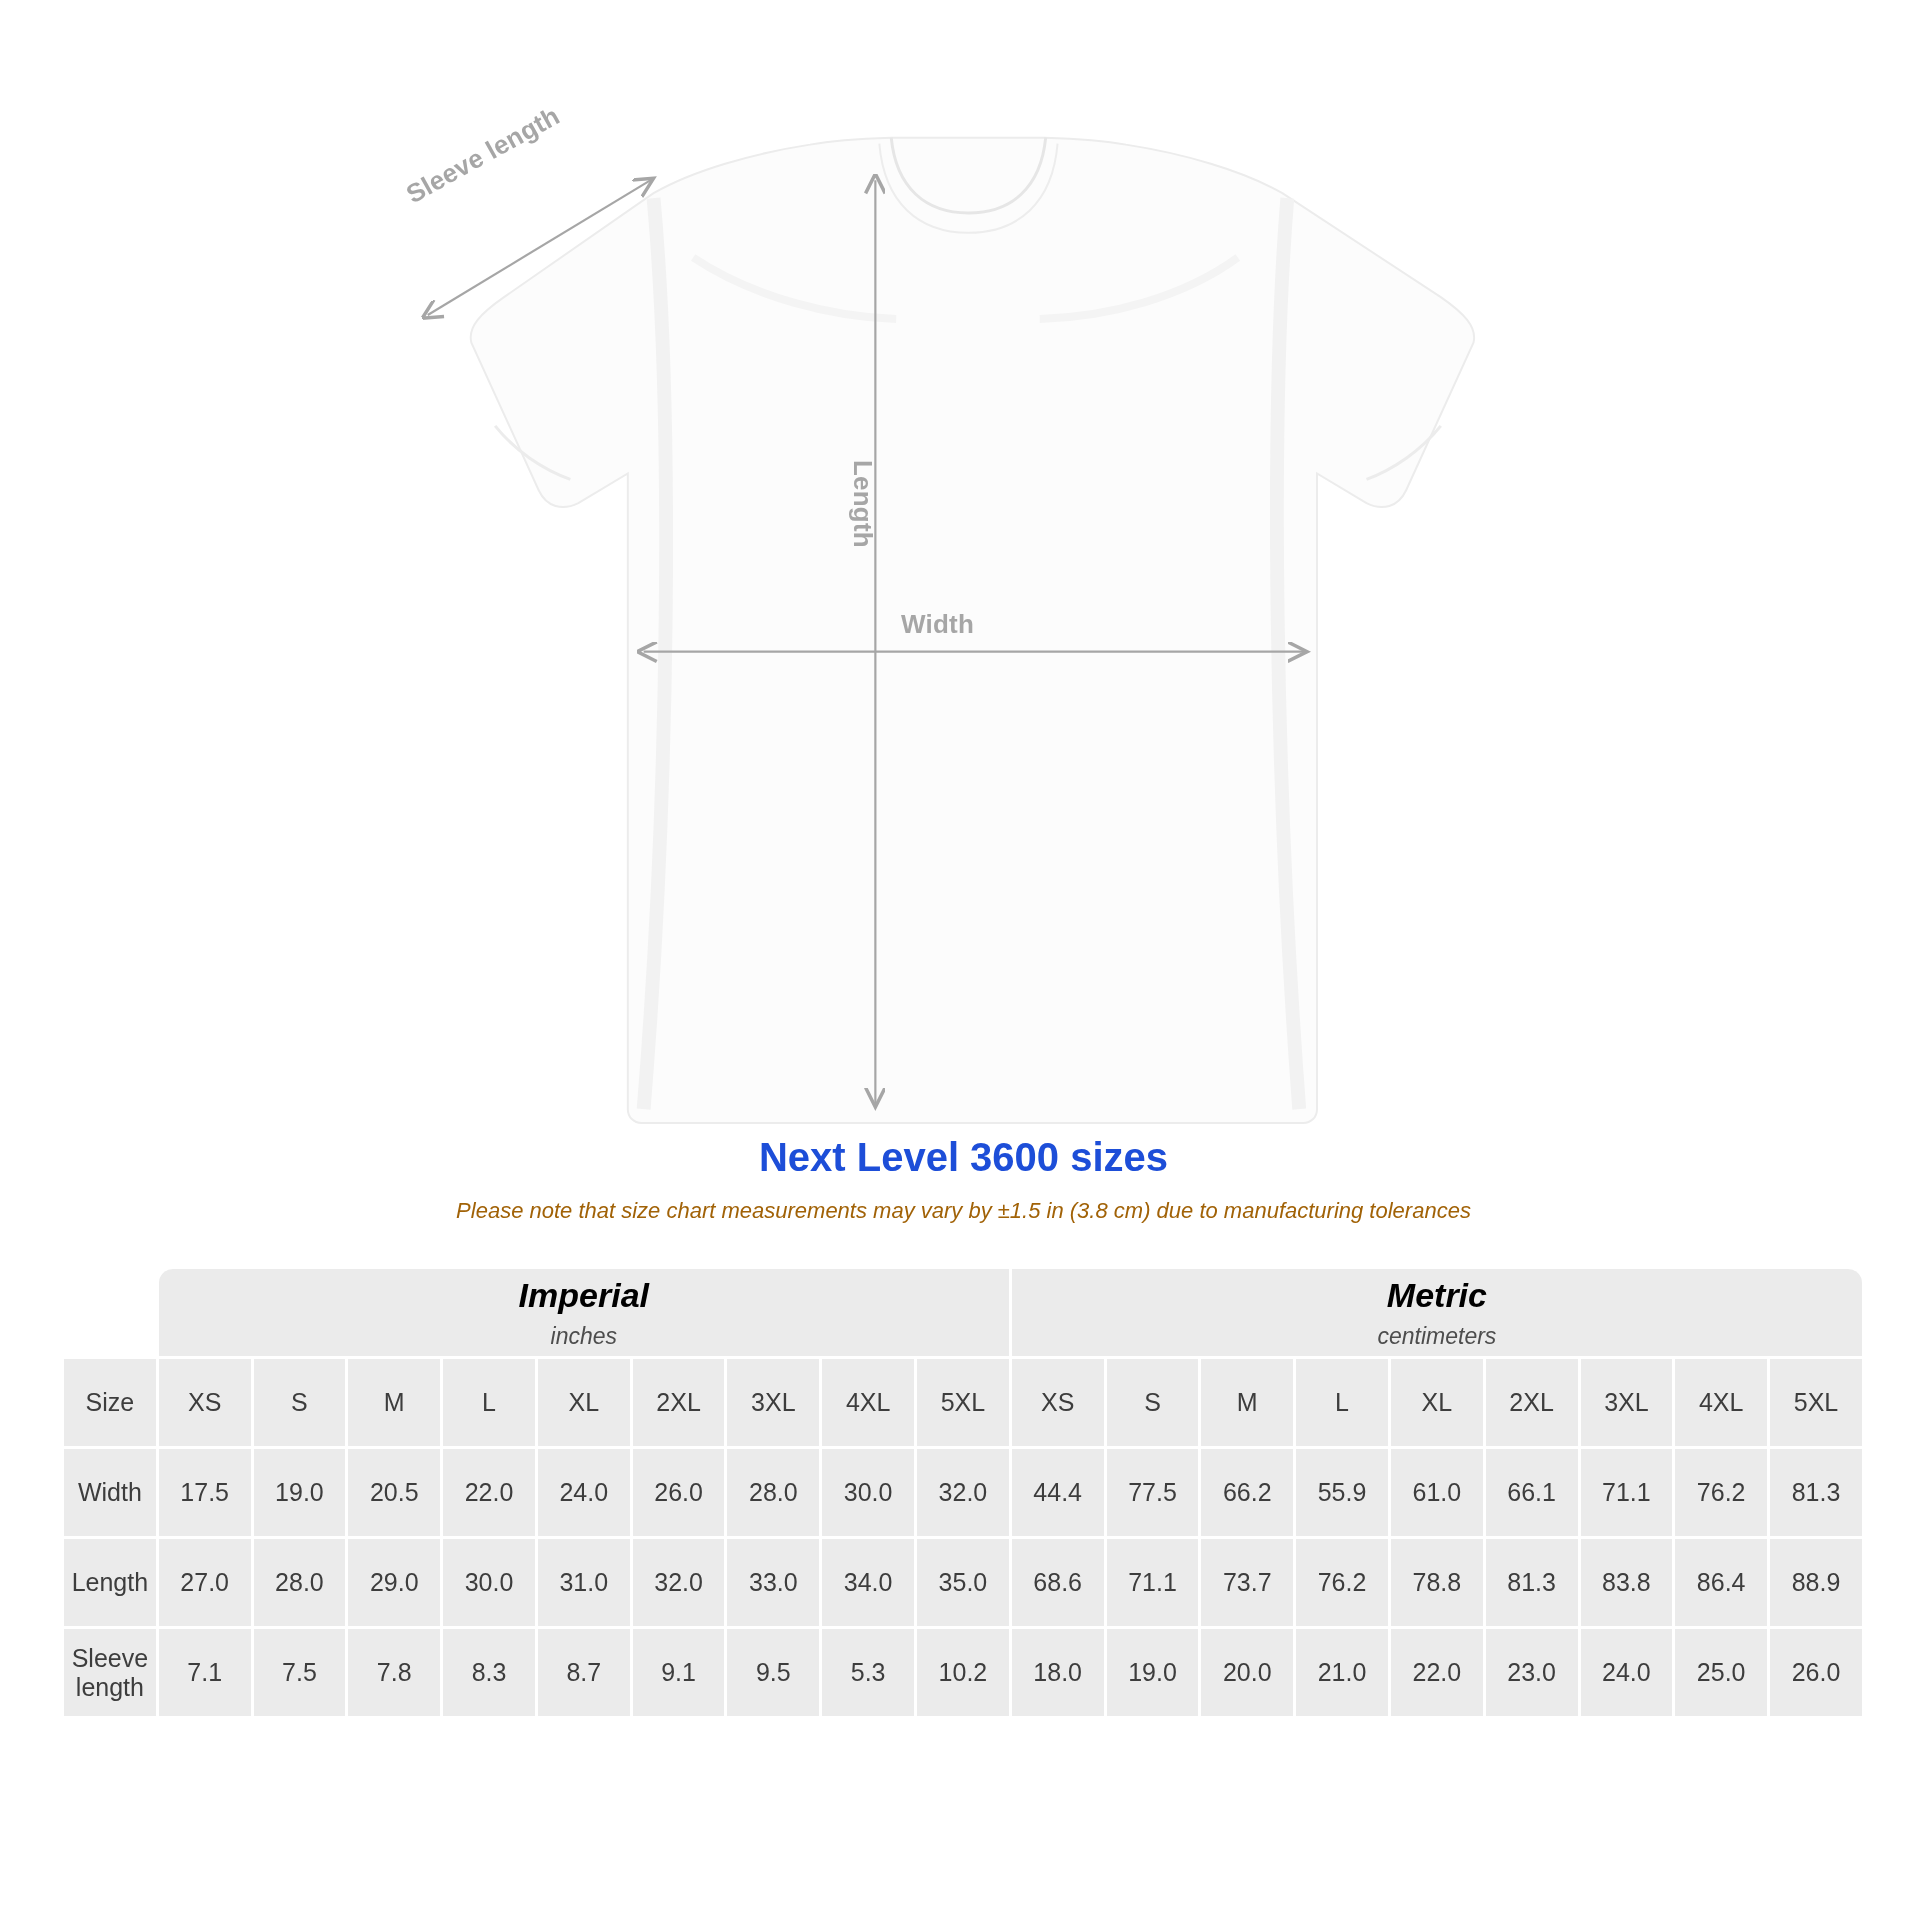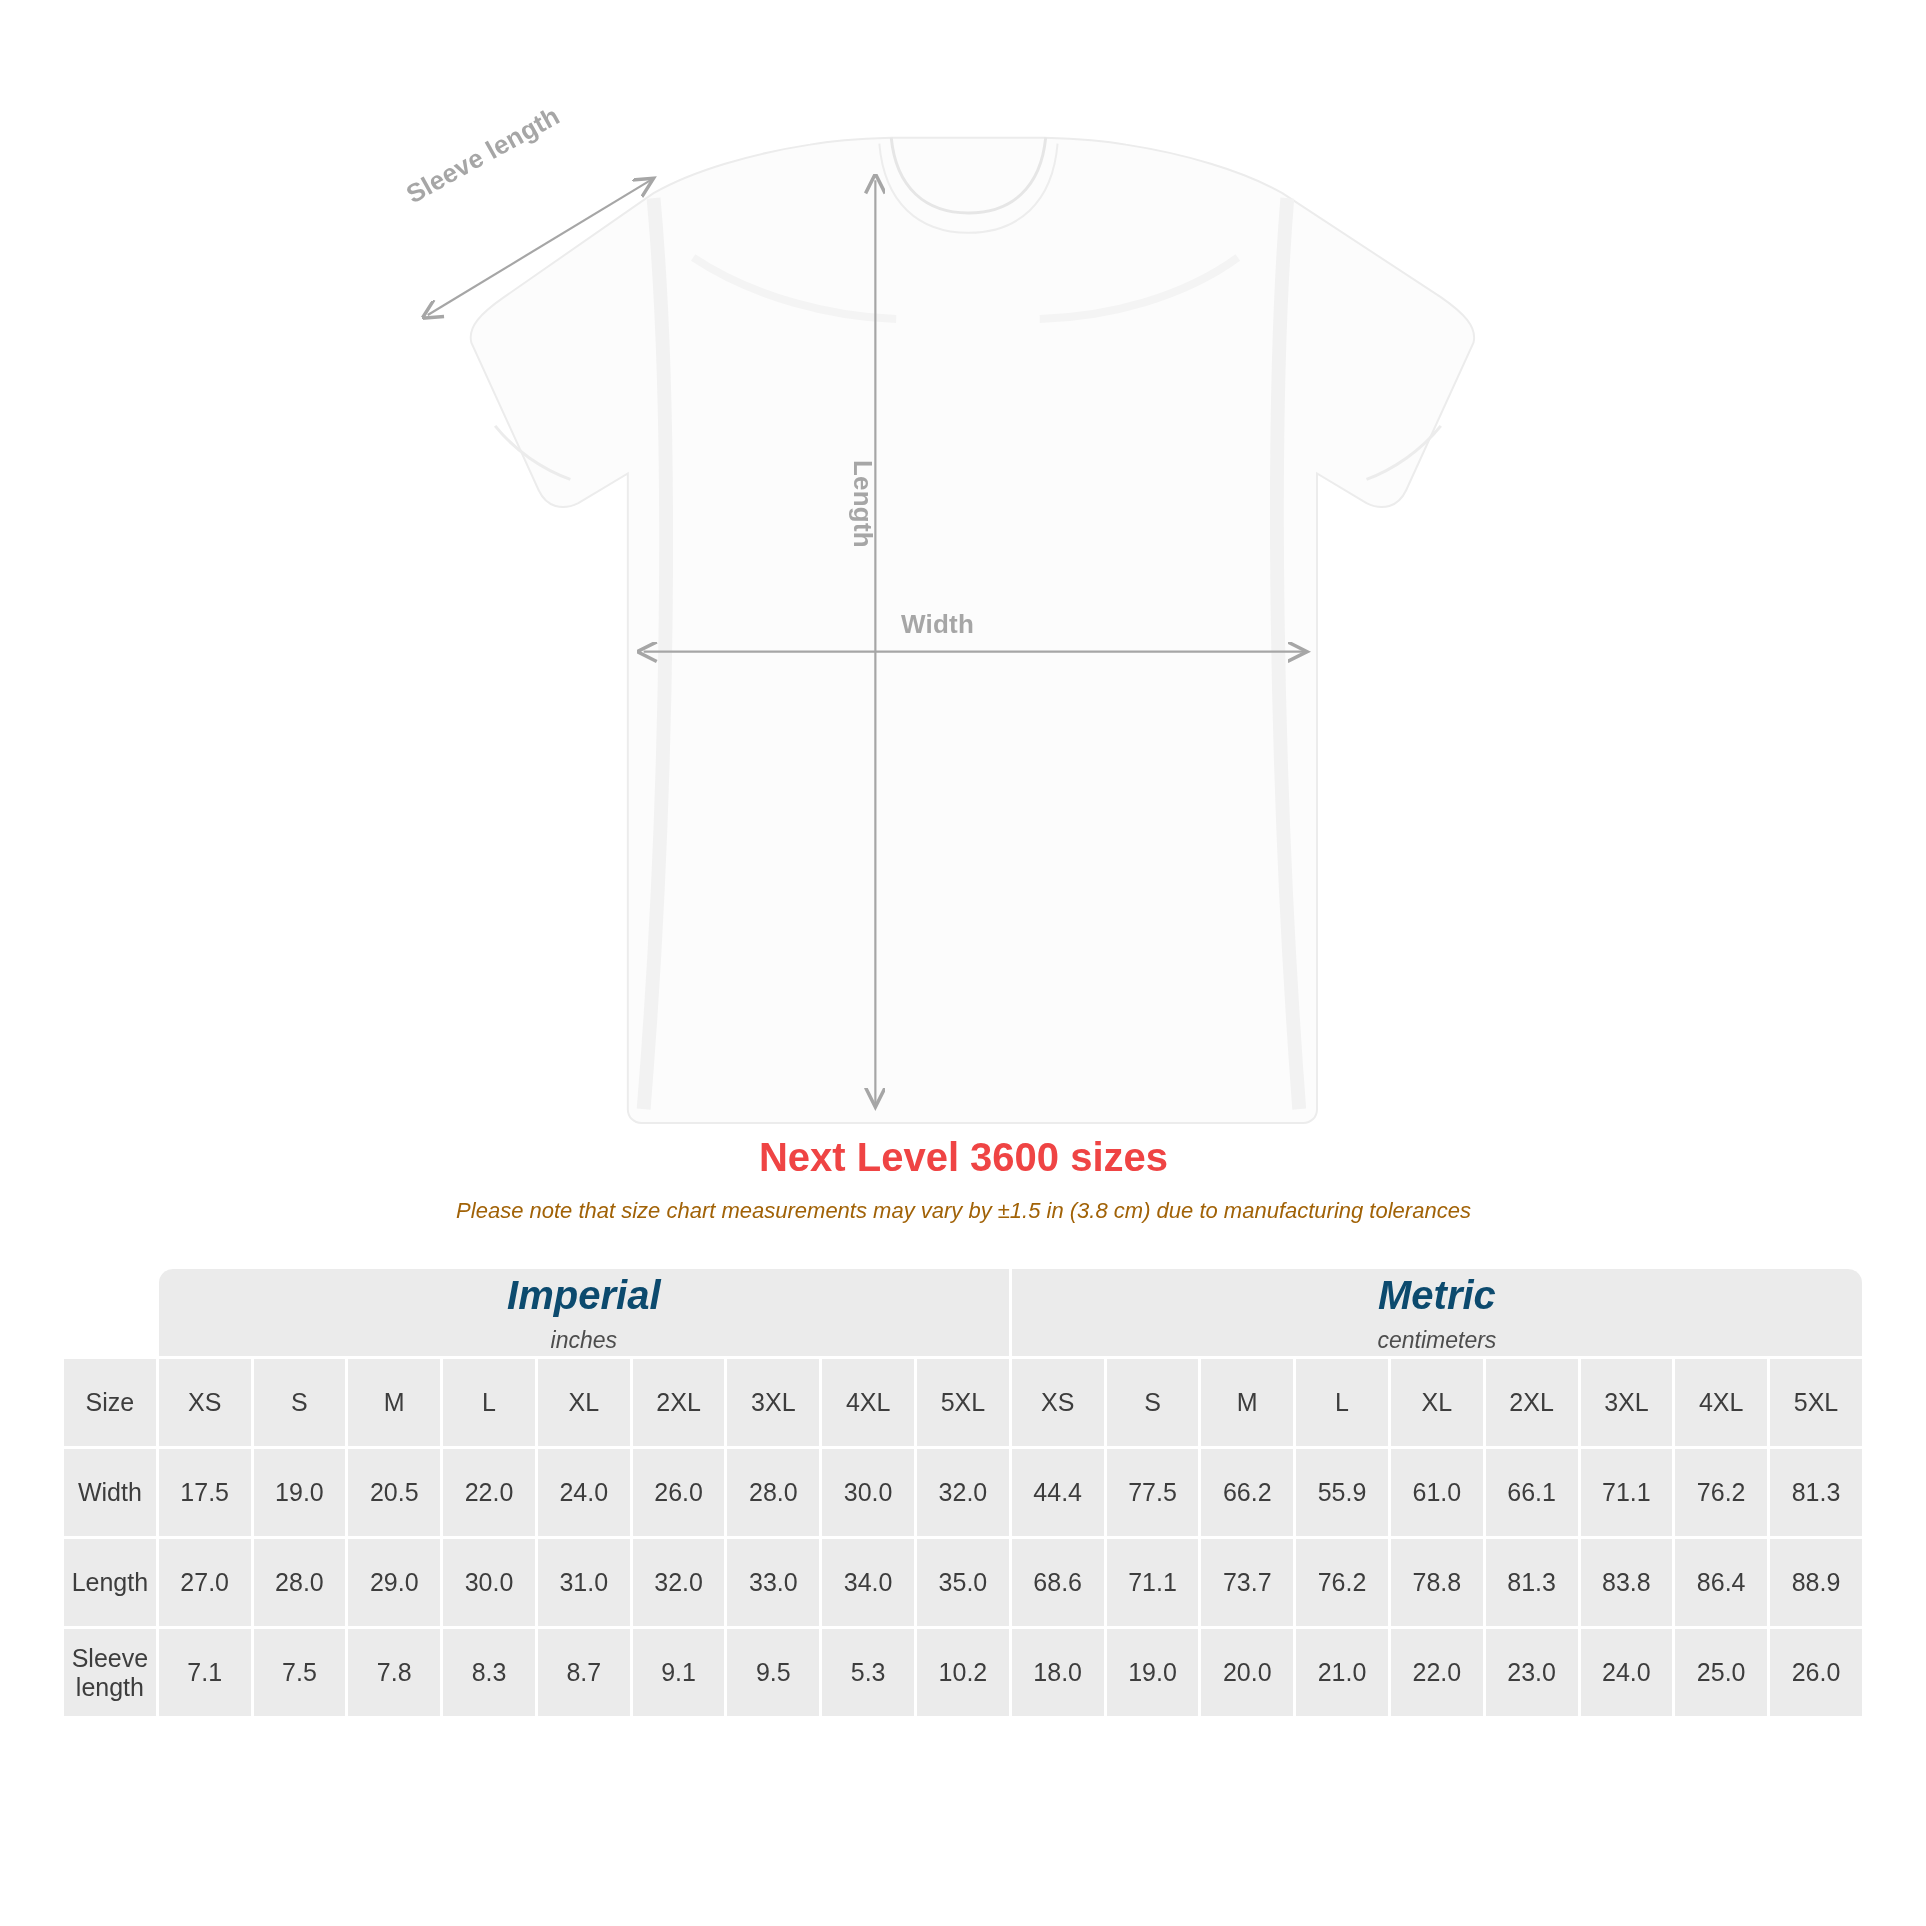--- a/index.html
+++ b/index.html
@@ -51,21 +51,21 @@
   }
 
   
   .title-block {
     text-align: center;
     margin-top: 6px;
   }
   .chart-title {
     font-size: 40px;
     font-weight: bold;
-    color: #ef4444;
+    color: #1d4ed8;
     margin: 0 0 18px 0;
   }
   .chart-note {
     font-size: 22px;
     font-style: italic;
     color: #a16207;
     margin: 0;
   }
 
   
@@ -86,24 +86,24 @@
     height: 87px;
     font-weight: normal;
     padding: 0;
   }
   .system-head {
     line-height: 1.25;
     padding: 18px 0 14px 0;
     height: auto;
   }
   .system-head .sys-name {
-    font-size: 40px;
+    font-size: 34px;
     font-weight: bold;
     font-style: italic;
-    color: #0c4a6e;
+    color: #000000;
     display: block;
   }
   .system-head .sys-unit {
     font-size: 23px;
     font-style: italic;
     color: #4d4d4d;
     display: block;
     margin-top: 6px;
   }
   .corner-cell {

